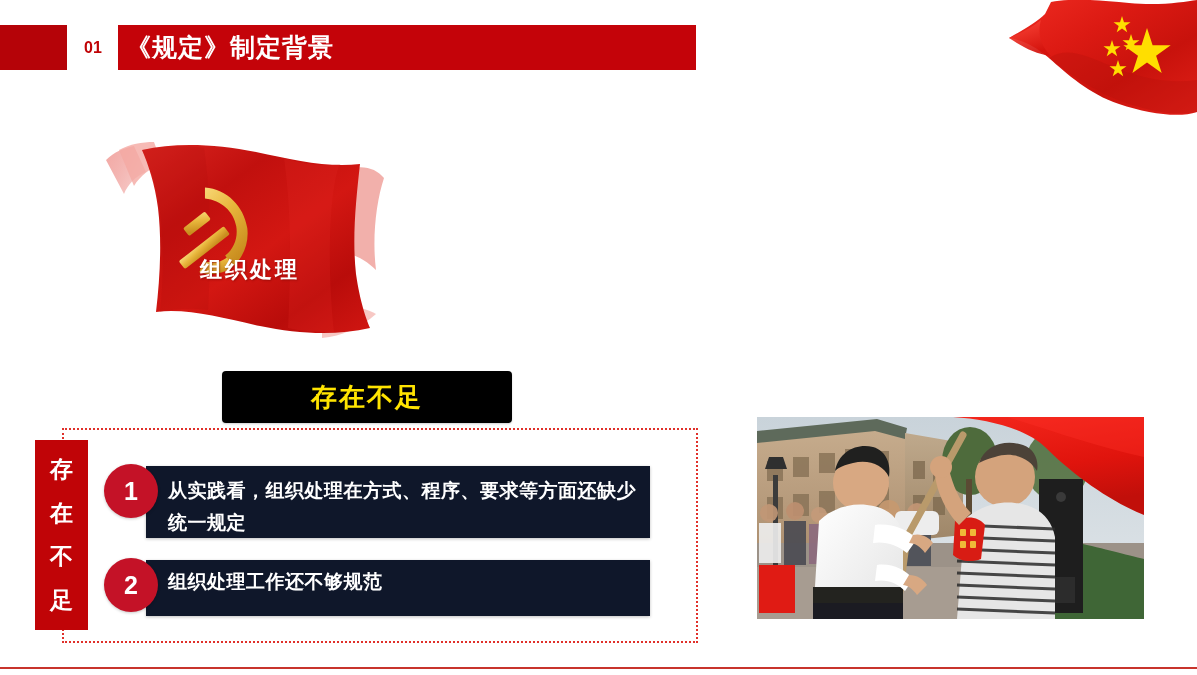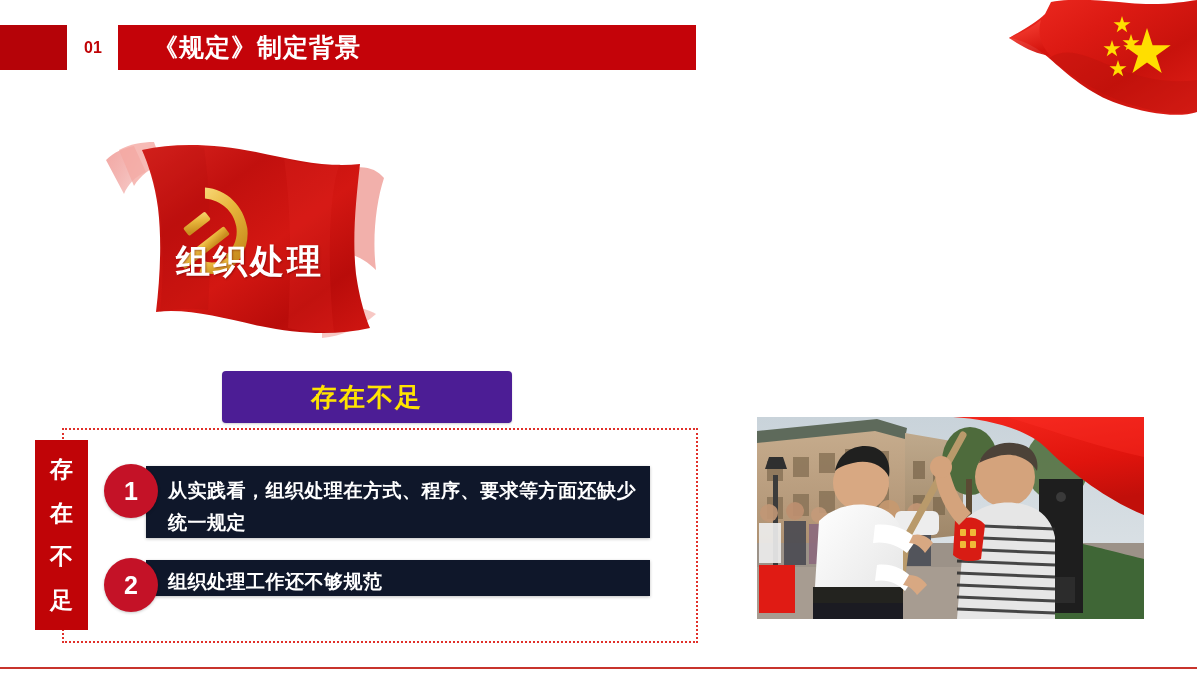--- a/index.html
+++ b/index.html
@@ -38,41 +38,41 @@
   }
   #header-bar {
     position: absolute; left: 118px; top: 25px;
     width: 578px; height: 45px;
     background: #C40309;
     display: flex; align-items: center;
   }
   #header-title {
     color: #ffffff;
     font-size: 25px; font-weight: bold;
-    padding-left: 35px;
+    padding-left: 8px;
     letter-spacing: 1px;
   }
 
   
   #partyflag {
     position: absolute; left: 84px; top: 142px;
     width: 318px; height: 205px;
   }
   #partyflag-label {
     position: absolute;
     left: 84px; top: 142px;
     width: 318px; height: 205px;
     display: flex; align-items: flex-end; justify-content: center;
     pointer-events: none;
   }
   #partyflag-label span {
     color: #ffffff;
     font-family: "Liberation Serif", "DejaVu Serif", serif;
     font-weight: bold;
-    font-size: 34px;
+    font-size: 22px;
     letter-spacing: 3px;
     margin-bottom: 62px;
     margin-left: 14px;
     text-shadow: 1px 1px 2px rgba(100,0,0,.45);
   }
 
   
   #para-box {
     position: absolute;
     left: 423px; top: 172px;
@@ -88,21 +88,21 @@
     text-indent: 2em;
     text-align: justify;
     letter-spacing: 0.3px;
   }
 
   
   #cz-banner {
     position: absolute;
     left: 222px; top: 371px;
     width: 290px; height: 52px;
-    background: #4c1d95;
+    background: #000000;
     border-radius: 4px;
     display: flex; align-items: center; justify-content: center;
     box-shadow: 0 1px 2px rgba(0,0,0,.18);
   }
   #cz-banner span {
     color: #FFE400;
     font-size: 26px;
     font-weight: bold;
     letter-spacing: 2px;
   }
@@ -154,21 +154,21 @@
     font-size: 19px;
     font-weight: bold;
     line-height: 32px;
     padding: 9px 14px 9px 22px;
     margin-left: -12px;
     margin-top: 2px;
     letter-spacing: 0.5px;
     box-shadow: 0 1px 3px rgba(0,0,0,.25);
   }
   #item-1 .item-box { width: 504px; height: 72px; }
-  #item-2 .item-box { width: 504px; height: 36px; line-height: 30px; padding-top: 7px;}
+  #item-2 .item-box { width: 504px; height: 56px; line-height: 30px; padding-top: 7px;}
 
   
   #photo {
     position: absolute;
     left: 757px; top: 417px;
     width: 387px; height: 202px;
     overflow: hidden;
     background: #9aa4ae;
   }
 

